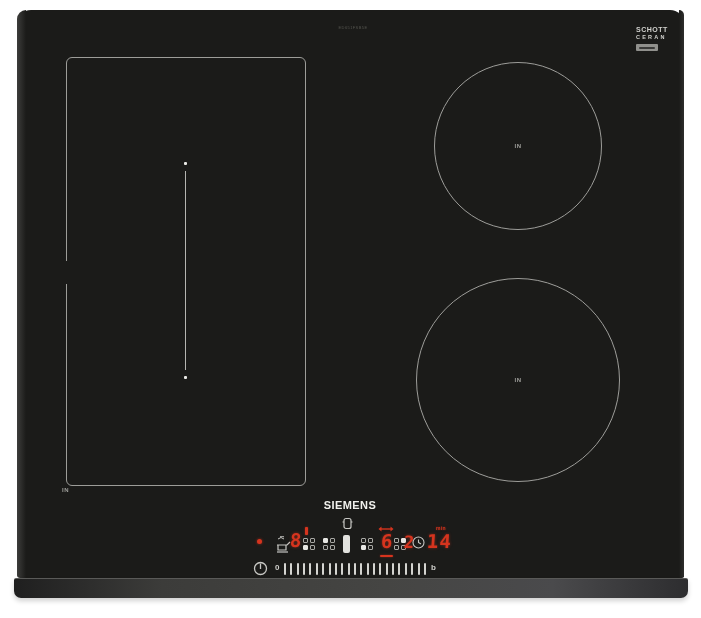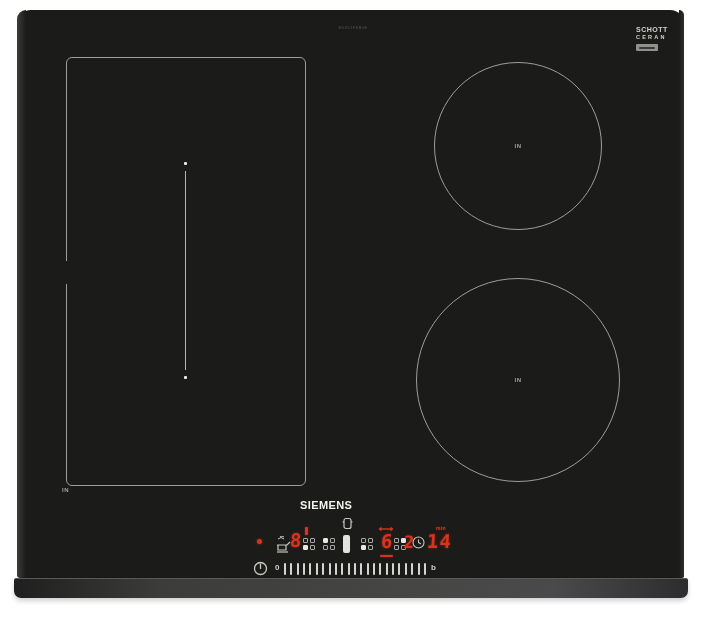--- a/index.html
+++ b/index.html
@@ -20,21 +20,21 @@
        box-shadow:0 3px 5px rgba(0,0,0,.18);}
   
   .model-code{position:absolute;left:296px;top:15px;width:80px;text-align:center;
        font-size:4px;letter-spacing:.4px;color:#55554f;}
   .schott{position:absolute;left:619px;top:16px;width:40px;color:#d2d2ce;text-align:left;}
   .schott .l1{font-size:7px;font-weight:700;letter-spacing:.5px;}
   .schott .l2{font-size:5.5px;font-weight:700;letter-spacing:2.2px;margin-top:1px;}
   .schott .badge{margin-top:4px;width:22px;height:7px;background:#90908c;border-radius:1px;
        display:flex;align-items:center;justify-content:center;}
   .schott .badge i{display:block;width:16px;height:2px;background:#3a3a38;border-radius:1px;}
-  .siemens{position:absolute;left:283px;top:489px;width:100px;
+  .siemens{position:absolute;left:283px;top:489px;width:100px;text-align:center;
        font-size:11px;font-weight:700;letter-spacing:.4px;color:#f2f2ee;}
   
   .zone-outline{position:absolute;border:1px solid #9d9d99;}
   .flex-rect{left:49px;top:47px;width:238px;height:427px;border-radius:6px;}
   .gap-patch{position:absolute;width:4px;height:23px;background:#1b1b19;}
   .flex-vline{position:absolute;left:168px;top:161px;width:1px;height:199px;background:#b5b5b1;}
   .flex-dot{position:absolute;width:3px;height:3px;background:#eaeae6;border-radius:1px;}
   .zone-circle{border-radius:50%;display:flex;align-items:center;justify-content:center;}
   .circle-top{left:417px;top:52px;width:166px;height:166px;}
   .circle-bottom{left:399px;top:268px;width:202px;height:202px;}

